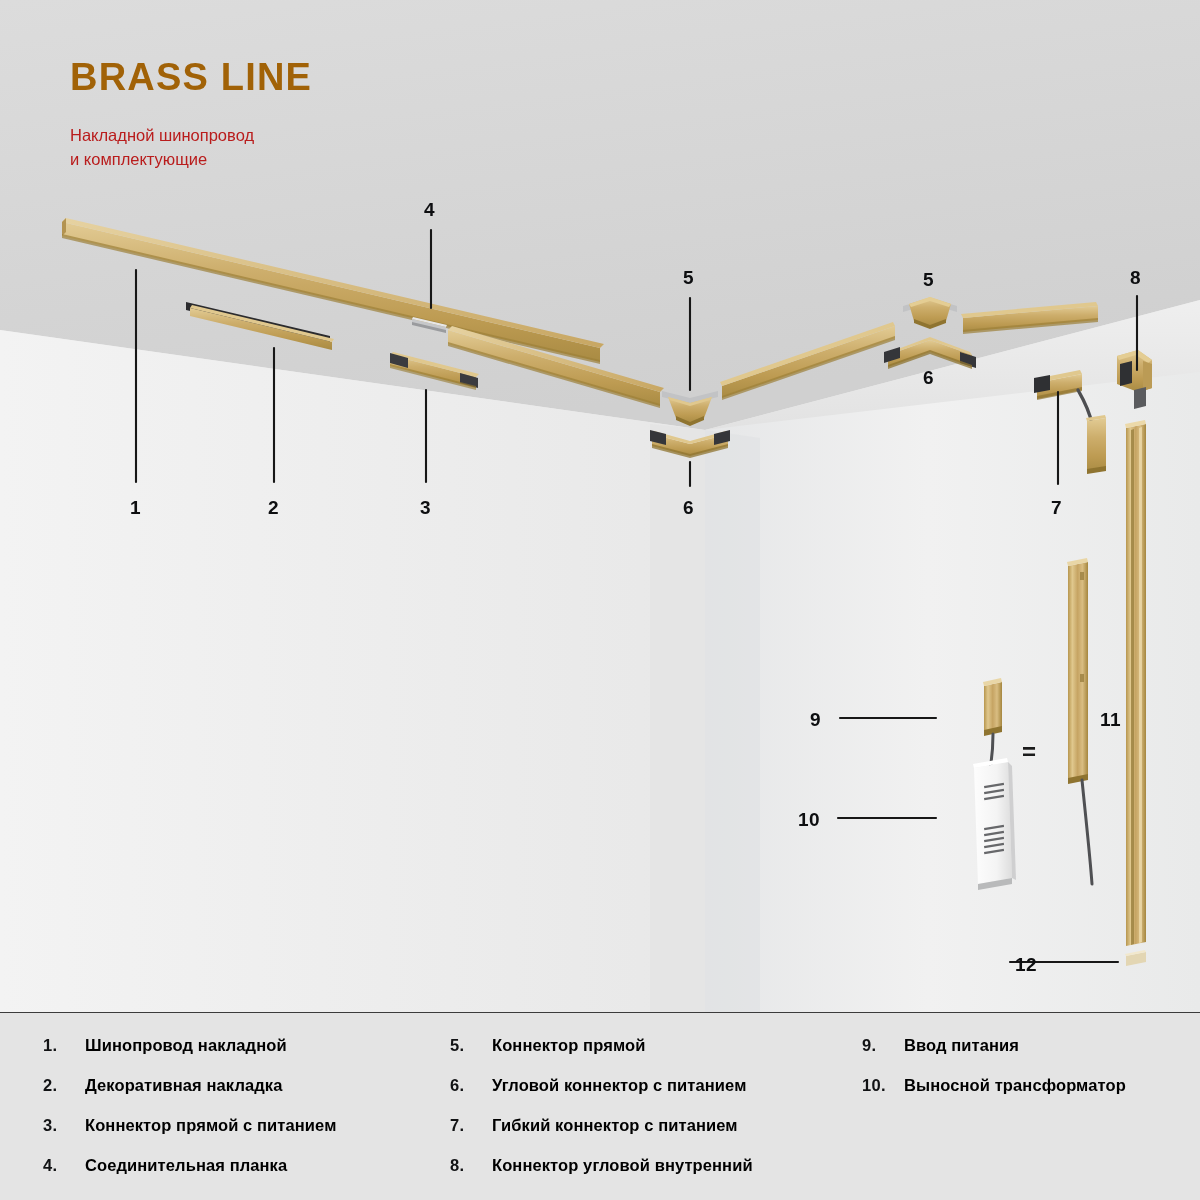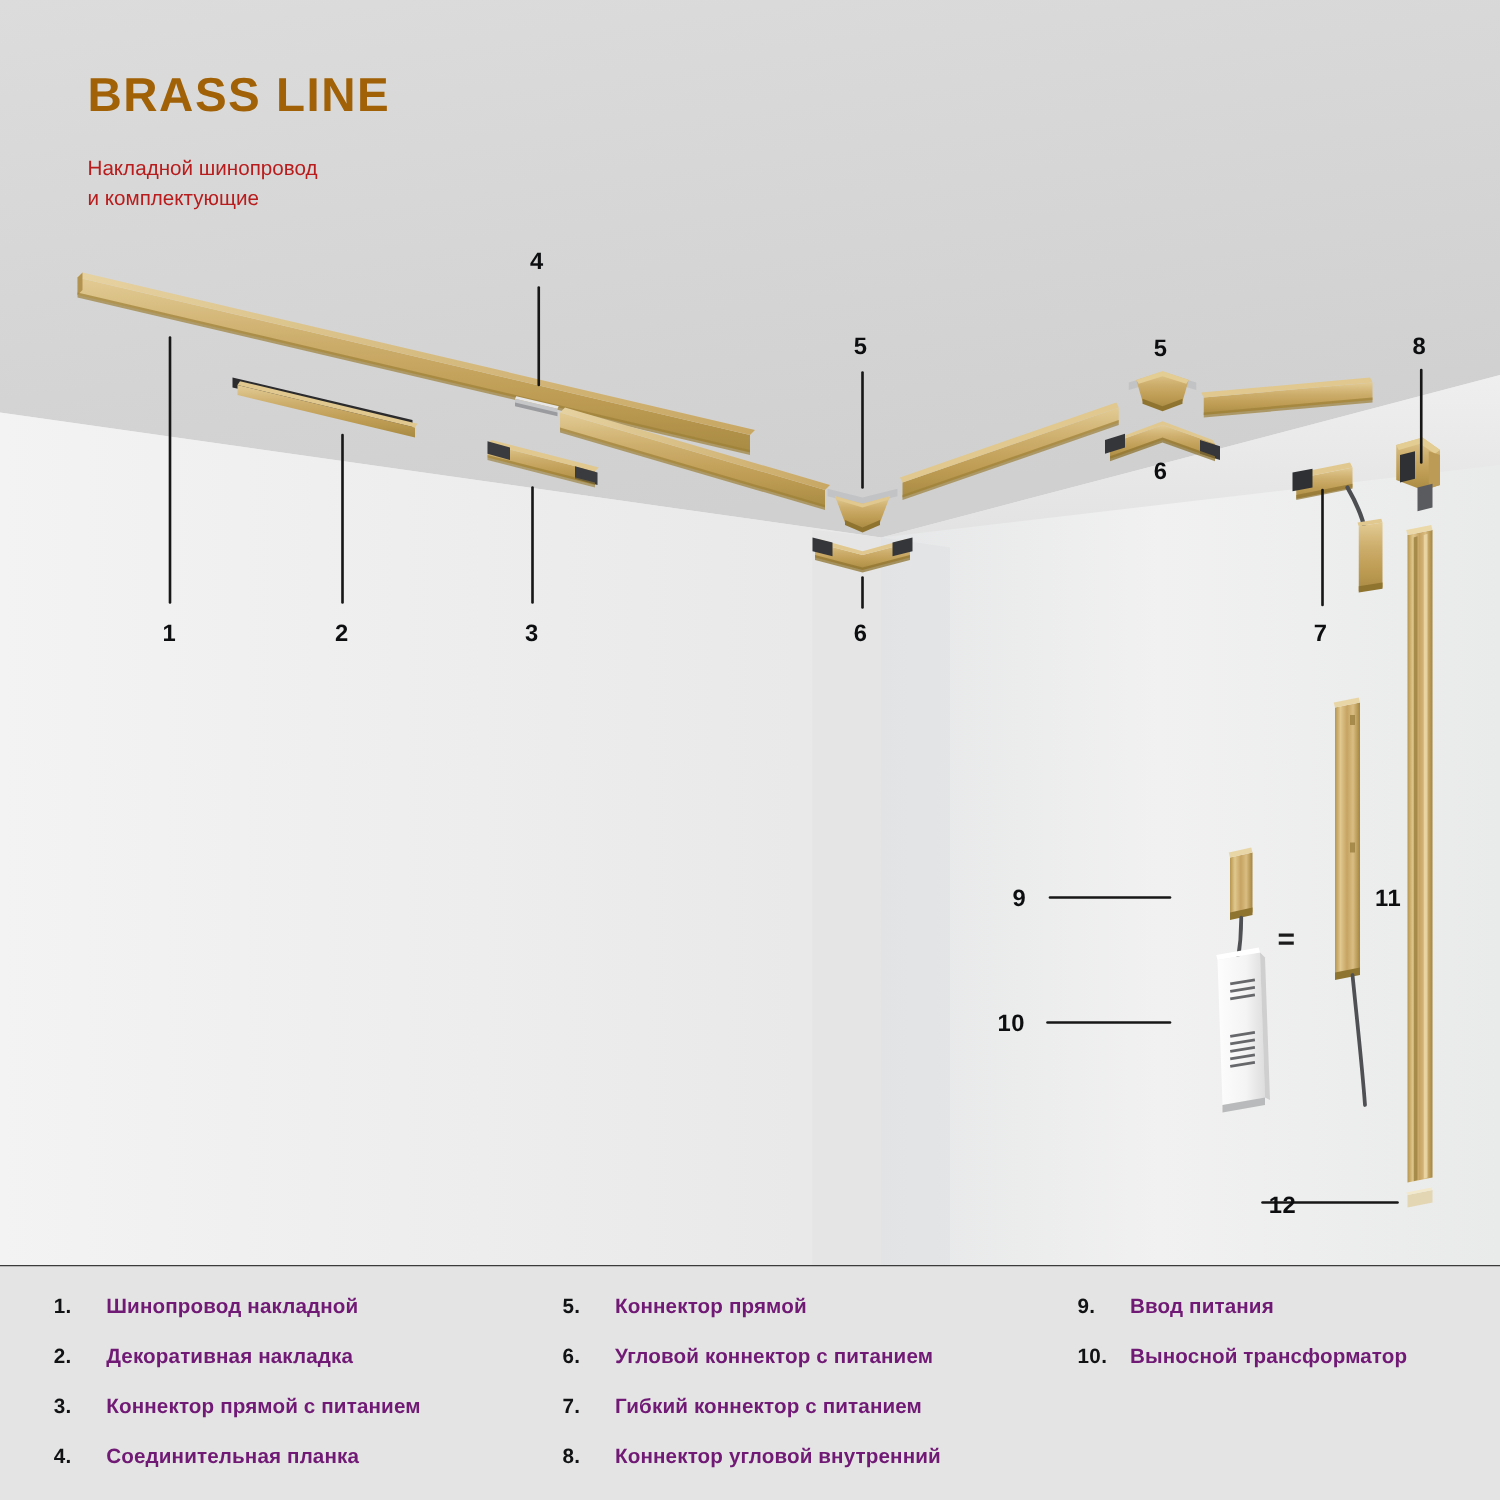--- a/index.html
+++ b/index.html
@@ -46,21 +46,21 @@
   #col-3{left:862px;width:330px;}
   .legend-row{
     display:flex;align-items:baseline;
     height:40px;
   }
   .legend-num{
     font-size:16.5px;font-weight:bold;color:#111214;
     width:42px;flex:0 0 42px;letter-spacing:.3px;
   }
   .legend-text{
-    font-size:16.5px;font-weight:bold;color:#701a75;letter-spacing:.1px;
+    font-size:16.5px;font-weight:bold;color:#000000;letter-spacing:.1px;
   }
 
   
   .callout-num{
     position:absolute;font-size:19px;font-weight:bold;color:#0d0e10;
     z-index:30;letter-spacing:.4px;line-height:1;
   }
   .eq-sign{
     position:absolute;font-size:24px;font-weight:bold;color:#1b1b1b;
     z-index:30;line-height:1;

